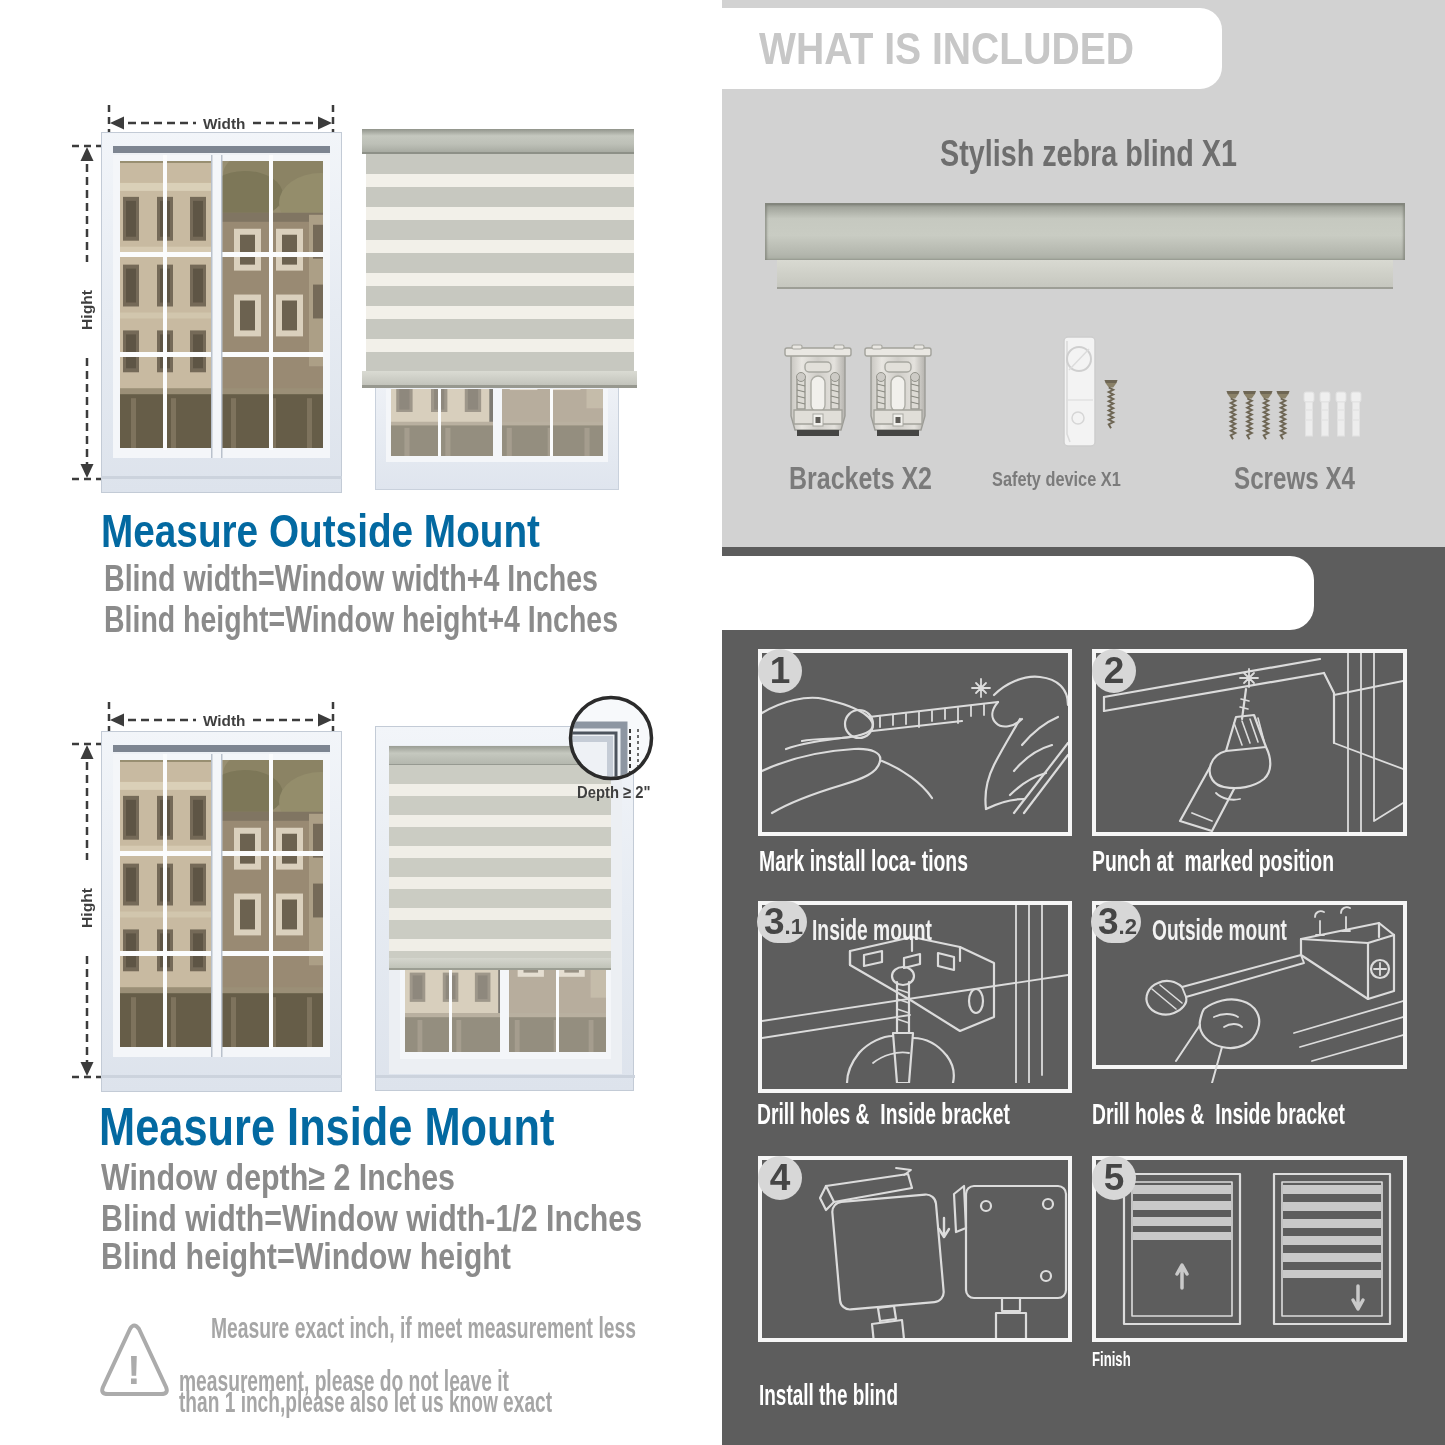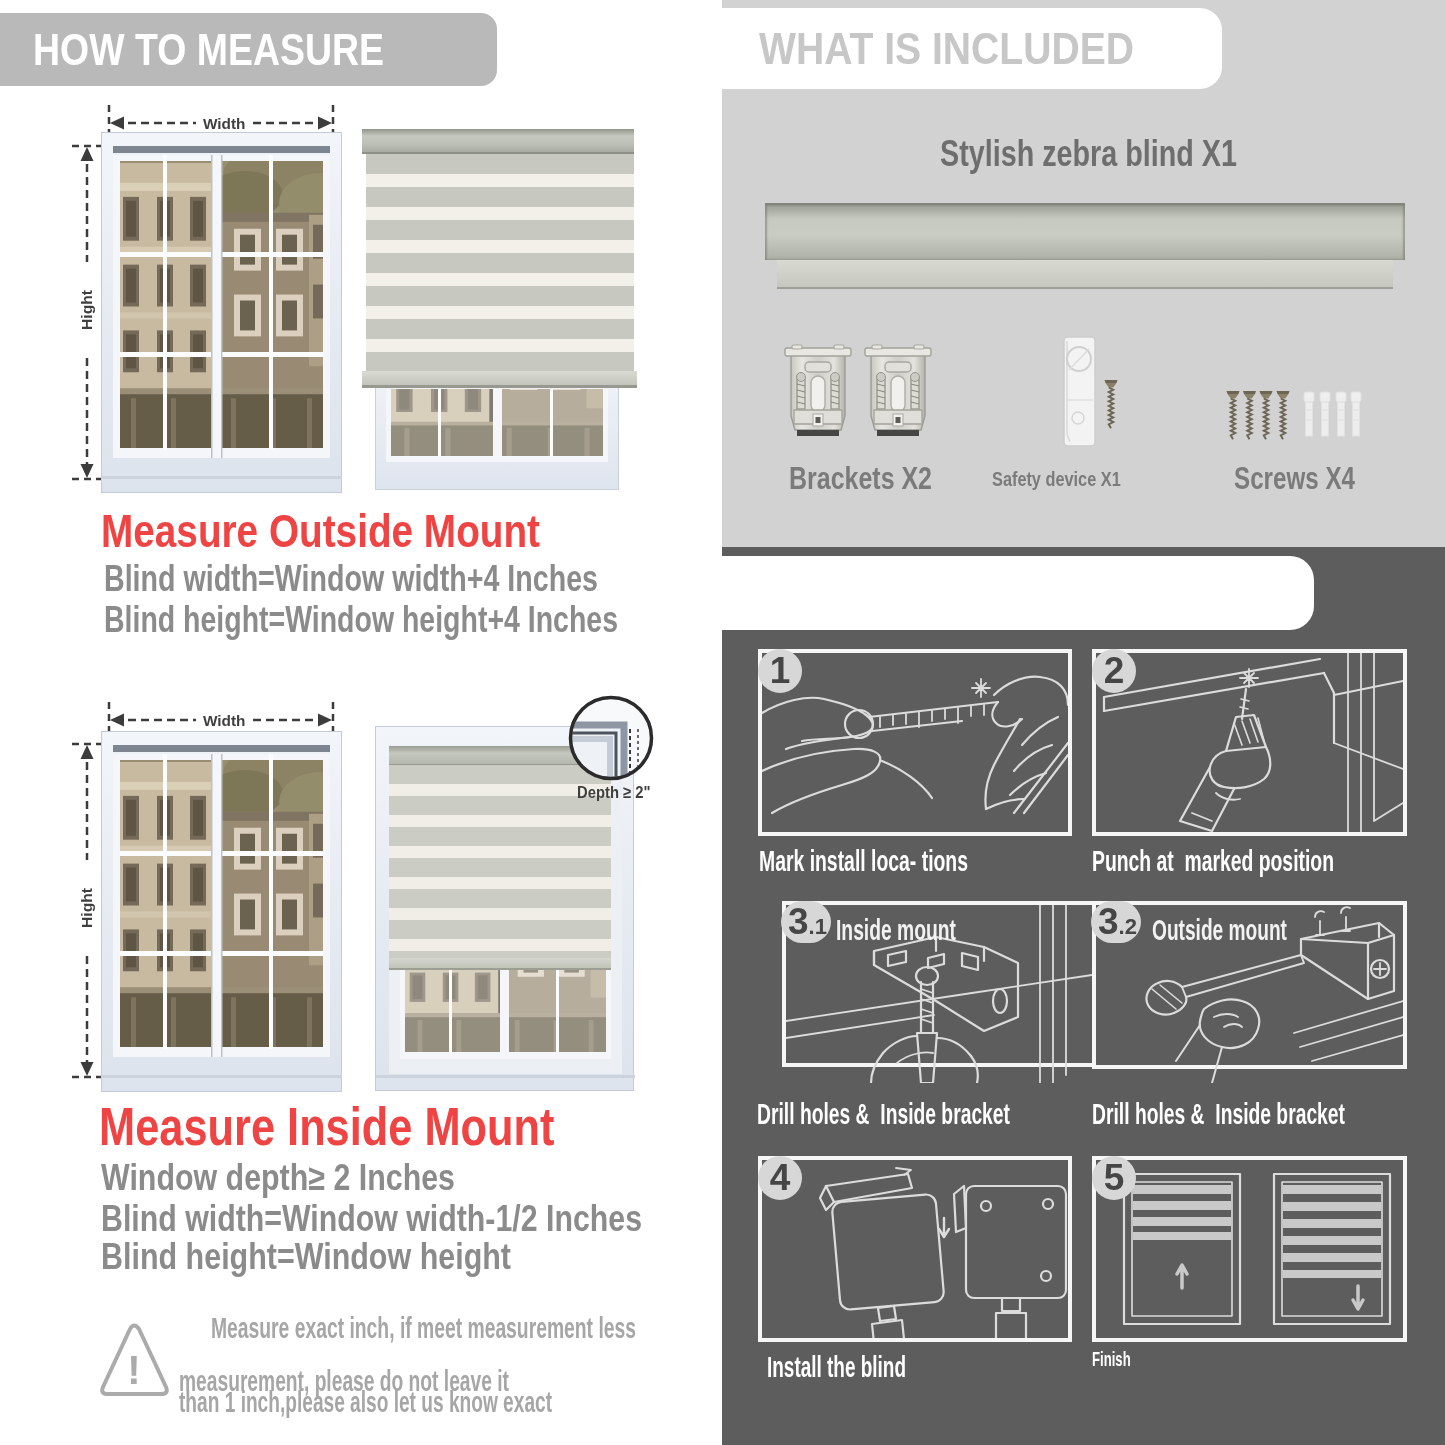--- a/index.html
+++ b/index.html
@@ -1,21 +1,21 @@
 <!DOCTYPE html>
 <html><head>
 <meta charset="utf-8">
 <style>
   * { margin:0; padding:0; box-sizing:border-box; }
   html,body { width:1445px; height:1445px; background:#fff; font-family:"Liberation Sans", sans-serif; overflow:hidden; }
   .abs { position:absolute; }
   #page { position:relative; width:1445px; height:1445px; }
   .t { display:inline-block; transform-origin:0 0; white-space:nowrap; }
   .hbar { background:#b9b9b9; border-radius:0 16px 16px 0; color:#fff; font-weight:bold; }
-  .bigtitle { color:#ef4444; font-weight:bold; font-size:46px; }
+  .bigtitle { color:#0369a1; font-weight:bold; font-size:46px; }
   .grayline { color:#8b8b8b; font-weight:bold; font-size:36px; line-height:40px; }
   .dimlabel { color:#3f3f3f; font-weight:bold; font-size:21px; }
   .panel { position:absolute; border:4px solid #f6f6f6; }
   .plabel { position:absolute; color:#fff; font-weight:bold; font-size:33px; }
   svg { display:block; }
 </style>
 </head>
 <body>
 <div id="page">
 
@@ -129,21 +129,20 @@
         <circle cx="17" cy="33" r="4.5" fill="#cdcbc6" stroke="#94948c"></circle>
         <circle cx="51" cy="33" r="4.5" fill="#cdcbc6" stroke="#94948c"></circle>
         <path d="M10,66 L58,66 L58,80 L10,80 Z" fill="#e0ded8" stroke="#a2a29b" stroke-width="1.3"></path>
         <rect x="29" y="70" width="10" height="12" fill="#f1f0ec" stroke="#a8a8a1"></rect>
         <rect x="31.5" y="73" width="5" height="6" fill="#5e5c57"></rect>
         <rect x="13" y="86" width="42" height="6" fill="#454543"></rect>
       </symbol>
     </defs>
   </svg>
 
-  <div class="abs hbar" style="left:0; top:13px; width:497px; height:73px; font-size:45px; line-height:73px; padding-left:33px;"><span class="t" style="transform:scaleX(0.8324);">HOW TO MEASURE</span></div>
 
   <svg class="abs" style="left:70px; top:100px;" width="290" height="60" viewBox="0 0 290 60">
     <g stroke="#3c3c3c" stroke-width="2.5" fill="none">
       <line x1="39" y1="5" x2="39" y2="55" stroke-dasharray="7 5"></line>
       <line x1="263" y1="5" x2="263" y2="55" stroke-dasharray="7 5"></line>
       <line x1="45" y1="23" x2="126" y2="23" stroke-dasharray="8 5"></line>
       <line x1="183" y1="23" x2="257" y2="23" stroke-dasharray="8 5"></line>
     </g>
     <polygon points="40,23 54,16.5 54,29.5" fill="#3c3c3c"></polygon>
     <polygon points="262,23 248,16.5 248,29.5" fill="#3c3c3c"></polygon>
@@ -442,21 +441,21 @@
 <path d="M140,64 L158,62 L170,94 L130,98 Z"></path>
 <path d="M138,70 L146,92 M146,68 L154,90 M154,66 L162,89 M162,65 L168,88" stroke-width="1.6"></path>
 <path d="M130,98 C122,100 116,106 114,114 C112,124 118,132 128,134 C142,137 158,134 168,126 C176,119 176,106 170,94"></path>
 <path d="M114,114 L84,168 L116,178 L138,136"></path>
 <path d="M120,140 C126,146 136,148 144,146" stroke-width="1.8"></path>
 <path d="M96,160 l20,8" stroke-width="1.8"></path>
 </g>
       </svg>
       <div class="abs" style="left:-4px; top:-4px; width:44px; height:44px; border-radius:50%;background:#d7d7d7; color:#464646; font-weight:bold; font-size:37px; line-height:44px; text-align:center;">2</div>
     </div>
-    <div class="panel" style="left:782px; top:901px; width:314px; height:166px;">
+    <div class="panel" style="left:758px; top:901px; width:314px; height:192px;">
       <svg width="306" height="178" viewBox="0 0 306 178">
 <g stroke="#dcdcdc" stroke-width="2.2" fill="none" stroke-linecap="round" stroke-linejoin="round">
 <path d="M0,116 L186,88" stroke-width="1.8"></path>
 <path d="M0,133 L148,110" stroke-width="1.8"></path>
 <path d="M254,0 L254,178" stroke-width="1.8"></path>
 <path d="M267,0 L267,178" stroke-width="1.8"></path>
 <path d="M280,0 L280,170" stroke-width="1.8"></path>
 <path d="M186,88 L306,70" stroke-width="1.8"></path>
 <path d="M88,46 L150,32 L198,42 L232,58 L232,112 L198,126 L150,96 L88,60 Z"></path>
 <path d="M88,46 L88,60 M150,32 L150,46 M198,42 L198,56"></path>
@@ -548,15 +547,15 @@
 </g>
 <path d="M262,126 l0,22 m-5,-8 l5,9 5,-9" stroke="#c9c9c9" stroke-width="3.5"></path>
 </g>
       </svg>
       <div class="abs" style="left:-4px; top:-4px; width:44px; height:44px; border-radius:50%;background:#d7d7d7; color:#464646; font-weight:bold; font-size:37px; line-height:44px; text-align:center;">5</div>
     </div>
     <div class="plabel" style="left:759px; top:846px; font-size:30px; line-height:30px;"><span class="t" style="transform:scaleX(0.6462);">Mark install loca- tions</span></div>
     <div class="plabel" style="left:1092px; top:846px; font-size:30px; line-height:30px;"><span class="t" style="transform:scaleX(0.6452);">Punch at&nbsp; marked position</span></div>
     <div class="plabel" style="left:757px; top:1099px; font-size:30px; line-height:30px;"><span class="t" style="transform:scaleX(0.643);">Drill holes &amp;&nbsp; Inside bracket</span></div>
     <div class="plabel" style="left:1092px; top:1099px; font-size:30px; line-height:30px;"><span class="t" style="transform:scaleX(0.643);">Drill holes &amp;&nbsp; Inside bracket</span></div>
-    <div class="plabel" style="left:759px; top:1352px; font-size:30px; line-height:30px;margin-left:8px;"><span class="t" style="transform:scaleX(0.6318);">Install the blind</span></div>
+    <div class="plabel" style="left:759px; top:1380px; font-size:30px; line-height:30px;"><span class="t" style="transform:scaleX(0.6318);">Install the blind</span></div>
     <div class="plabel" style="left:1092px; top:1344px; font-size:20px; line-height:30px;text-align:center;"><span class="t" style="transform:scaleX(0.6565);">Finish</span></div>
 </div>
 
 </body></html>

